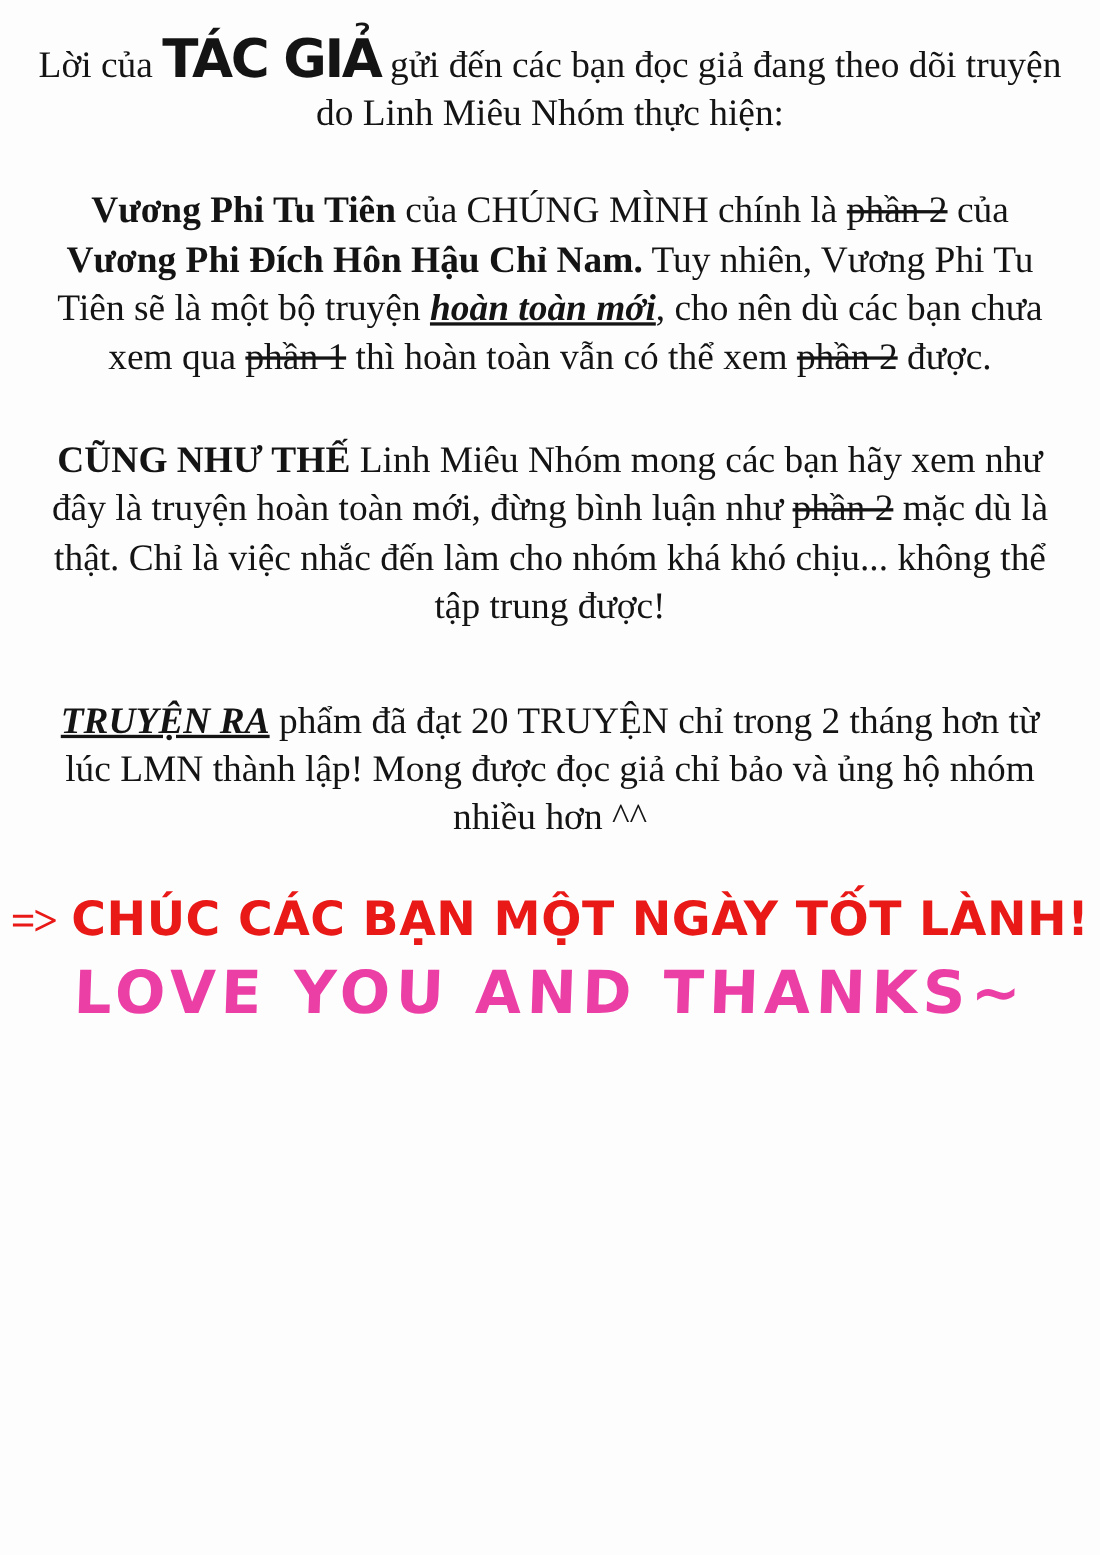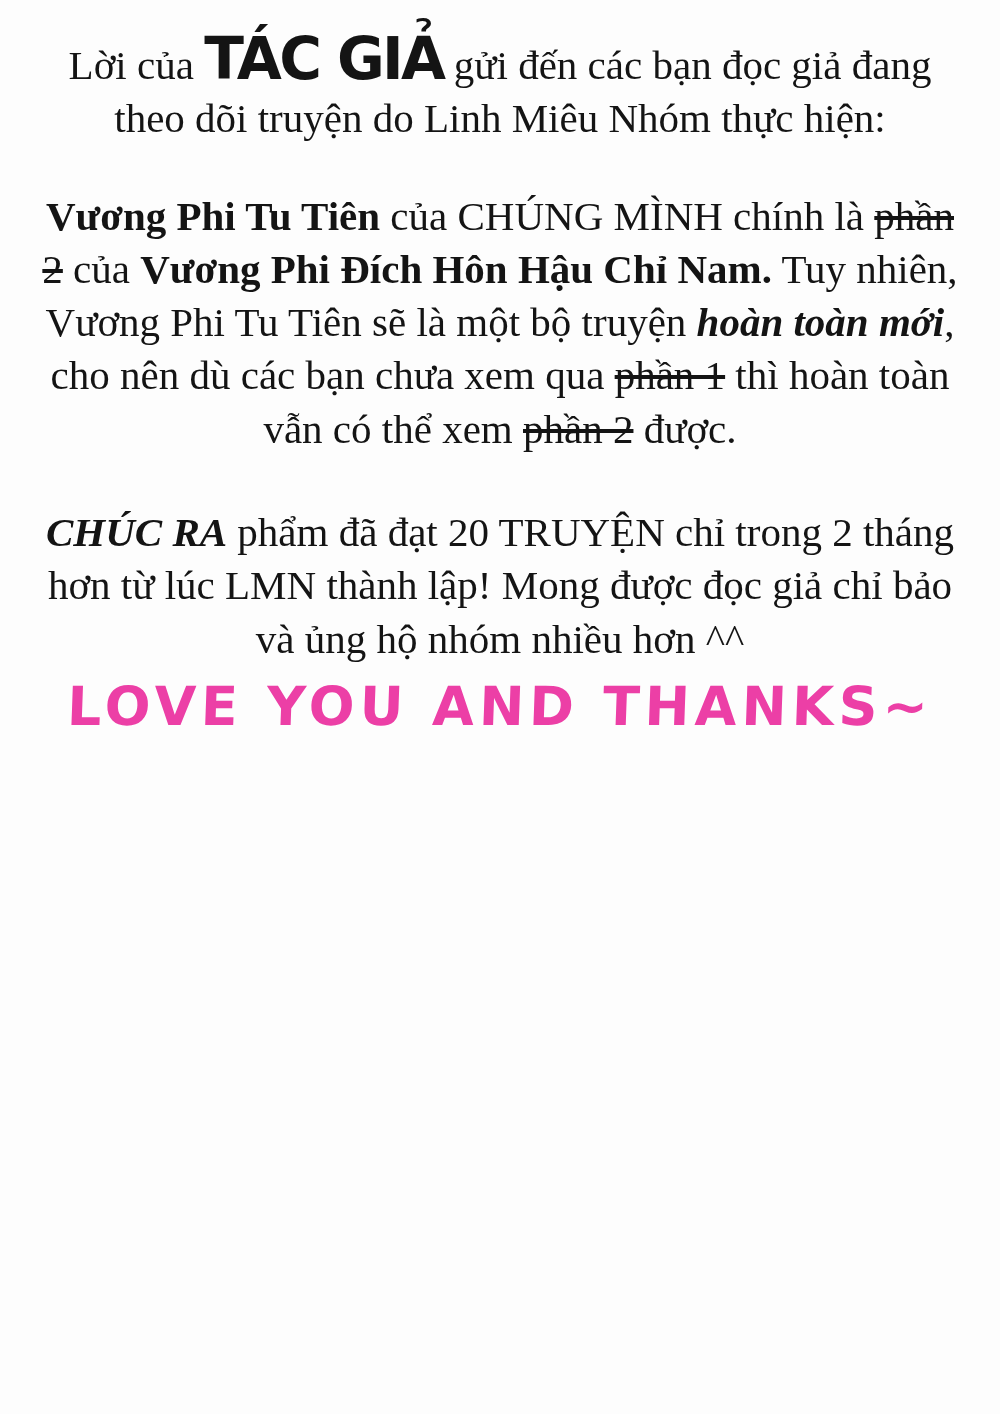--- a/index.html
+++ b/index.html
@@ -21,33 +21,33 @@
   }
   .page{
     width:100%;
     height:100%;
     padding-top:30px;
     text-align:center;
   }
   .para{
     width:93%;
     margin:0 auto;
-    font-size:41px;
+    font-size:34px;
     line-height:1.3;
   }
   .para.intro   {margin-bottom:44px;}
   .para.part2   {margin-bottom:50px;}
   .para.request {margin-bottom:60px;}
   .para.thanks  {margin-bottom:0;}
   .para.milestone{margin-top:6px;}
 
   
   .seg-normal{}
   .seg-bold{font-weight:bold;}
-  .seg-bolditalic{font-weight:bold;font-style:italic;}
+  .seg-bolditalic{font-weight:bold;font-style:italic;text-decoration:underline;}
   .seg-strike{text-decoration:line-through;text-decoration-thickness:0.09em;}
   .seg-underline{text-decoration-thickness:0.07em;text-underline-offset:0.14em;}
   .seg-display{
     font-family:"DejaVu Sans","Liberation Sans",sans-serif;
     font-weight:bold;
     font-size:1.42em;
     letter-spacing:-0.045em;
     line-height:1;
   }
   .seg-bigserif{
@@ -83,16 +83,20 @@
     line-height:1.15;
     transform:skewX(-2deg);
   }
 </style>
 </head>
 <body>
 
 <main class="page">
   <p class="para intro"><span class="seg-normal">Lời của </span><span class="seg-display">TÁC GIẢ</span><span class="seg-normal"> gửi đến các bạn đọc giả đang theo dõi truyện do Linh Miêu Nhóm thực hiện:</span></p>
   <p class="para part2"><span class="seg-bold">Vương Phi Tu Tiên</span><span class="seg-normal"> của </span><span class="seg-underline">CHÚNG MÌNH</span><span class="seg-normal"> chính là </span><span class="seg-strike">phần 2</span><span class="seg-normal"> của </span><span class="seg-bold">Vương Phi Đích Hôn Hậu Chỉ Nam.</span><span class="seg-normal"> Tuy nhiên, Vương Phi Tu Tiên sẽ là một bộ truyện </span><span class="seg-bolditalic">hoàn toàn mới</span><span class="seg-normal">, cho nên dù các bạn chưa xem qua </span><span class="seg-strike">phần 1</span><span class="seg-normal"> thì hoàn toàn vẫn có thể xem </span><span class="seg-strike">phần 2</span><span class="seg-normal"> được.</span></p>
-  <p class="para milestone"><span class="seg-bolditalic">CHÚC RA</span><span class="seg-normal"> phẩm đã đạt </span><span class="seg-underline">20 TRUYỆN</span><span class="seg-normal"> chỉ trong 2 tháng hơn từ lúc LMN thành lập! Mong được đọc giả chỉ bảo và ủng hộ nhóm nhiều hơn ^^</span></p>
+  <p class="para request"><span class="seg-bold">CŨNG NHƯ THẾ</span><span class="seg-normal"> Linh Miêu Nhóm mong các bạn hãy xem như đây là truyện hoàn toàn mới, đừng bình luận như </span><span class="seg-strike">phần 2</span><span class="seg-normal"> mặc dù là thật. Chỉ là việc nhắc đến làm cho nhóm khá khó chịu... không thể tập trung được!</span></p>
+  <p class="para milestone"><span class="seg-bolditalic">TRUYỆN RA</span><span class="seg-normal"> phẩm đã đạt </span><span class="seg-underline">20 TRUYỆN</span><span class="seg-normal"> chỉ trong 2 tháng hơn từ lúc LMN thành lập! Mong được đọc giả chỉ bảo và ủng hộ nhóm nhiều hơn ^^</span></p>
 
+  <div class="greeting">
+    <span class="arrow">=&gt;</span><span class="greeting-text">CHÚC CÁC BẠN MỘT NGÀY TỐT LÀNH!</span>
+  </div>
   <div class="love">LOVE YOU AND THANKS~</div>
 </main>
 
 </body></html>

